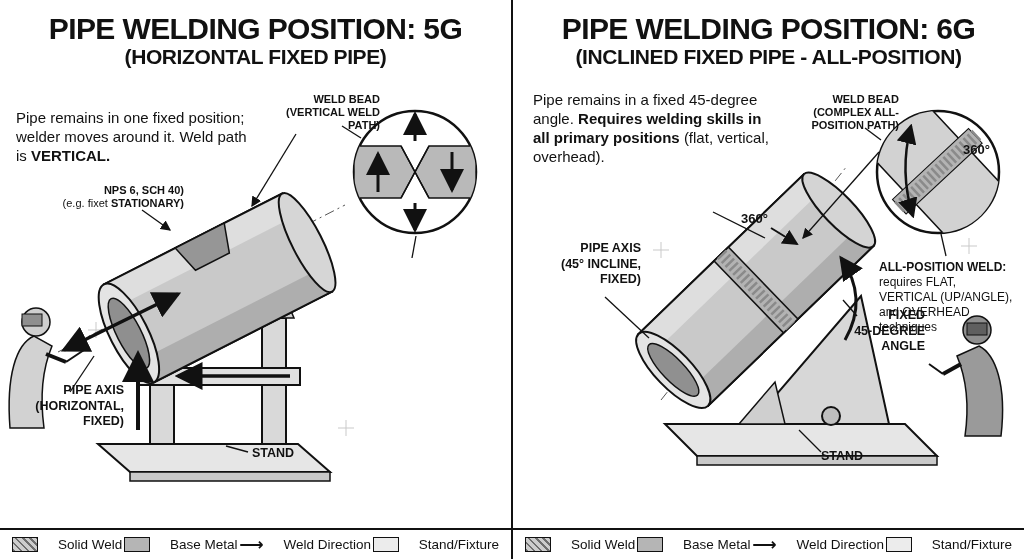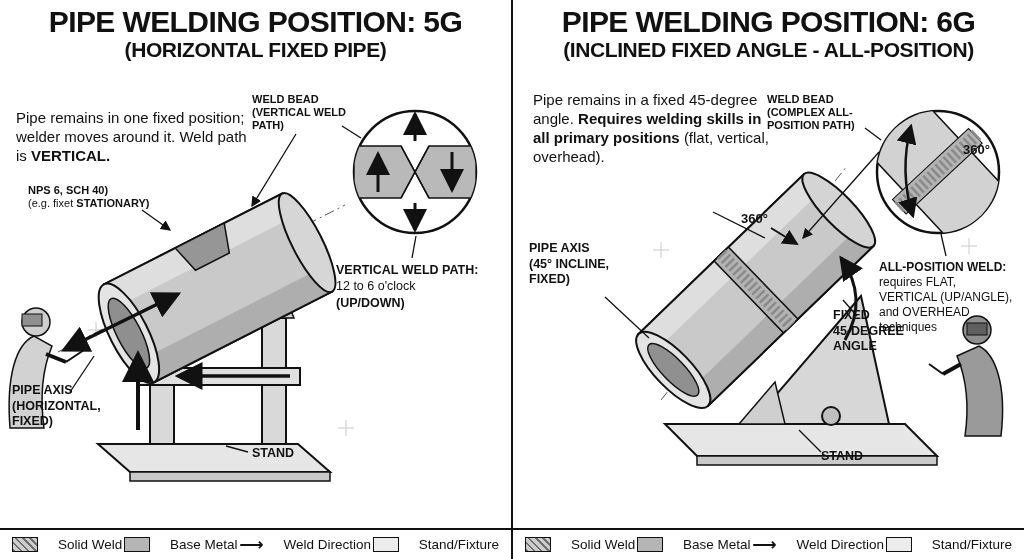--- a/index.html
+++ b/index.html
@@ -1,28 +1,28 @@
 <!DOCTYPE html>
 <html><head>
 <meta charset="utf-8">
 <style>
   *{box-sizing:border-box;margin:0;padding:0}
   html,body{background:#fff}
   body{font-family:"Liberation Sans","DejaVu Sans",sans-serif;color:#111}
   .figure{width:1024px;height:559px;display:flex;position:relative;background:#fff;overflow:hidden}
   .panel{width:511px;height:559px;position:relative;overflow:hidden;background:#fff}
   .divider{width:2px;height:559px;background:#111}
-  .hdr{padding-top:6px;text-align:center;position:relative;z-index:3}
+  .hdr{padding-top:13px;text-align:center;position:relative;z-index:3}
   .title{font-size:30px;font-weight:800;letter-spacing:-0.6px;line-height:1.08}
   .subtitle{font-size:21px;font-weight:800;letter-spacing:-0.4px;line-height:1.15}
   .svg-layer{position:absolute;left:0;top:0;z-index:1}
   .lbl{position:absolute;z-index:2;line-height:1.22}
   .pre{white-space:pre-line}
   .b{font-weight:bold}
-  .ctr{text-align:left}
+  .ctr{text-align:right}
   .legend{position:absolute;left:0;bottom:0;width:100%;height:31px;border-top:2.5px solid #111;
           display:flex;align-items:center;justify-content:space-between;padding:0 12px;background:#fff;z-index:4}
   .leg-item{display:flex;align-items:center;gap:20px;font-size:13.5px;white-space:nowrap}
   .sw{width:26px;height:15px;border:1.5px solid #111;display:inline-block;flex:0 0 auto}
   .sw.hatched{background:repeating-linear-gradient(45deg,#6f6f6f 0 2px,#cdcdcd 2px 5px)}
   .sw.solid{background:#b5b5b5}
   .sw.light{background:#ececec}
   .leg-arrow{font-size:17px;font-weight:bold;line-height:1}
 </style>
 </head>
@@ -120,25 +120,20 @@
 
     <div class="lbl pre ctr b" style="left:252px;top:93px;width:128px;font-size:11px;line-height:1.2">WELD BEAD
 (VERTICAL WELD
 PATH)</div>
 
     <div class="lbl ctr" style="left:28px;top:184px;width:156px;font-size:11px;line-height:1.2">
       <span class="b">NPS 6, SCH 40)</span><br>
       <span>(e.g. fixet </span><span class="b">STATIONARY)</span>
     </div>
 
-    <div class="lbl ctr" style="left:336px;top:262px;width:158px;font-size:12.5px;line-height:1.3">
-      <span class="b">VERTICAL WELD PATH:</span><br>
-      <span>12 to 6 o'clock</span><br>
-      <span class="b">(UP/DOWN)</span>
-    </div>
 
     <div class="lbl pre ctr b" style="left:12px;top:383px;width:112px;font-size:12.5px;line-height:1.25">PIPE AXIS
 (HORIZONTAL,
 FIXED)</div>
 
     <div class="lbl b" style="left:252px;top:446px;font-size:12.5px">STAND</div>
 
     <div class="legend">
       <div class="leg-item">
         <span class="sw hatched"></span>
@@ -157,21 +152,21 @@
         <span>Stand/Fixture</span>
       </div>
     </div>
   </div>
 
   <div class="divider"></div>
 
   <div class="panel">
     <div class="hdr">
       <div class="title">PIPE WELDING POSITION: 6G</div>
-      <div class="subtitle">(INCLINED FIXED ANGLE - ALL-POSITION)</div>
+      <div class="subtitle">(INCLINED FIXED PIPE - ALL-POSITION)</div>
     </div>
 
     <svg class="svg-layer" width="511" height="529" viewBox="0 0 511 529">
       <defs>
         <marker id="Rae" markerWidth="8" markerHeight="8" refX="7" refY="4" orient="auto">
             <path d="M0,0L8,4L0,8Z" fill="#111"></path>
           </marker>
         <marker id="Ras" markerWidth="8" markerHeight="8" refX="1" refY="4" orient="auto">
             <path d="M8,0L0,4L8,8Z" fill="#111"></path>
           </marker>

